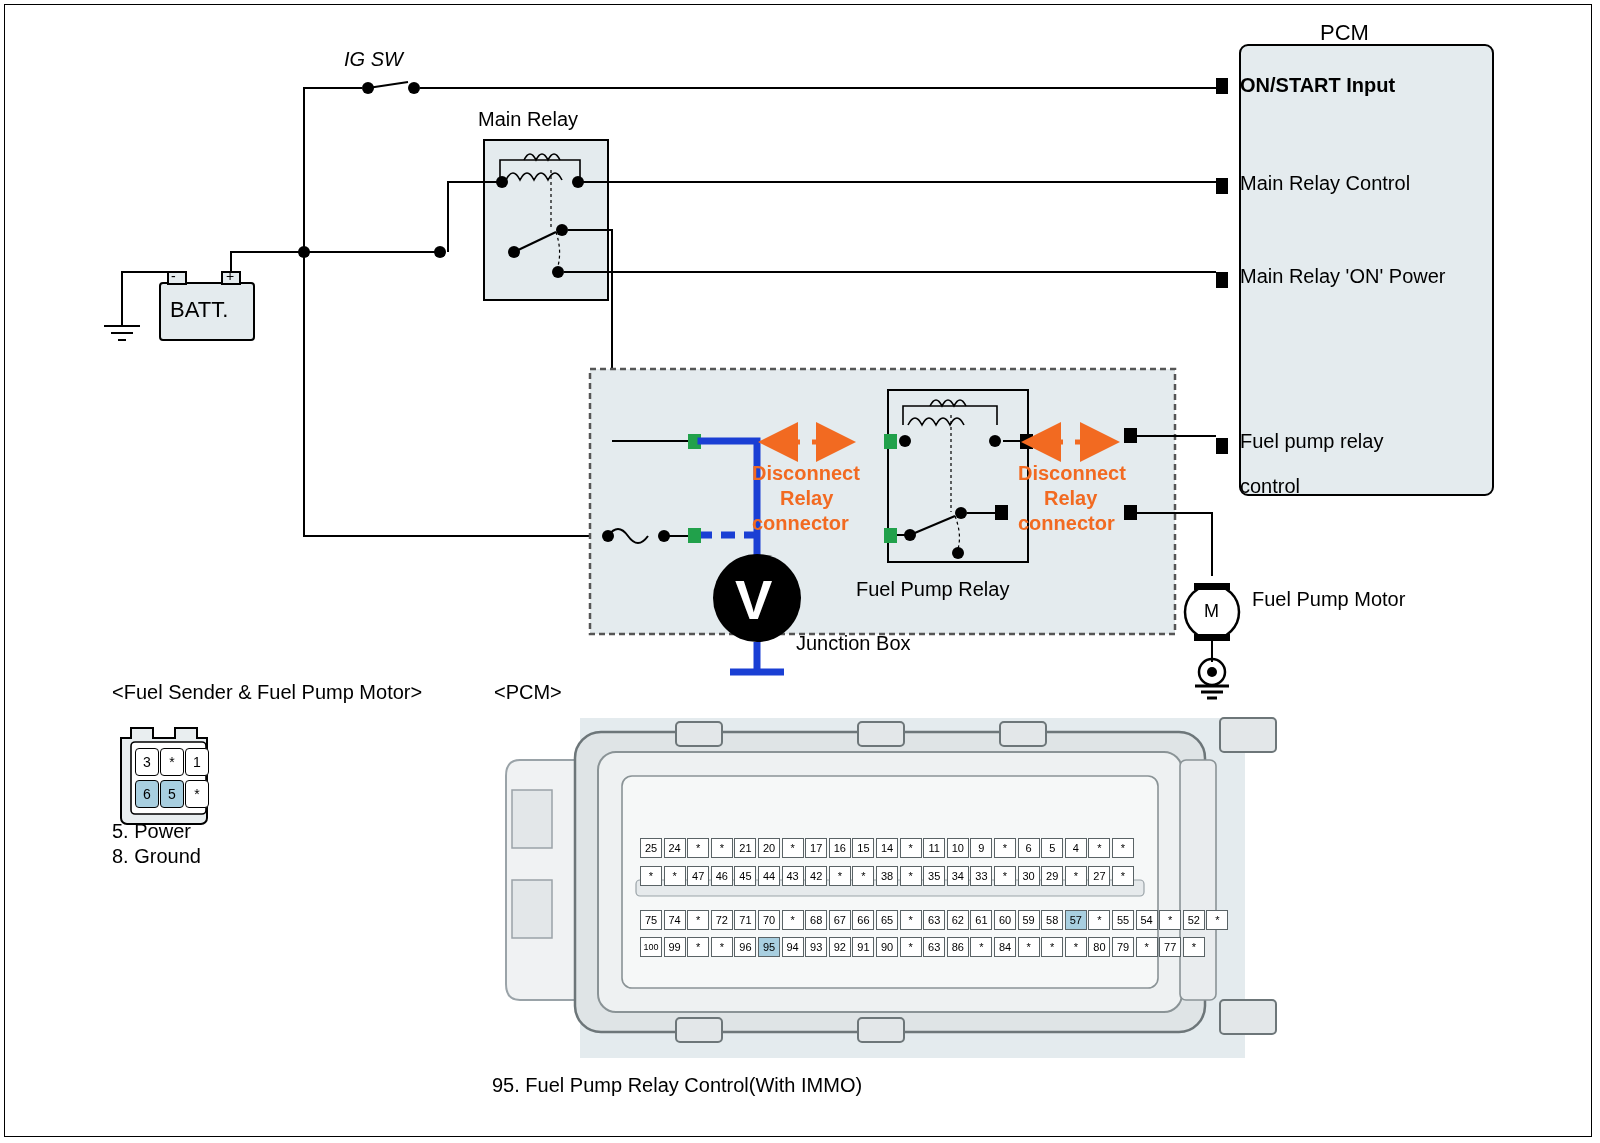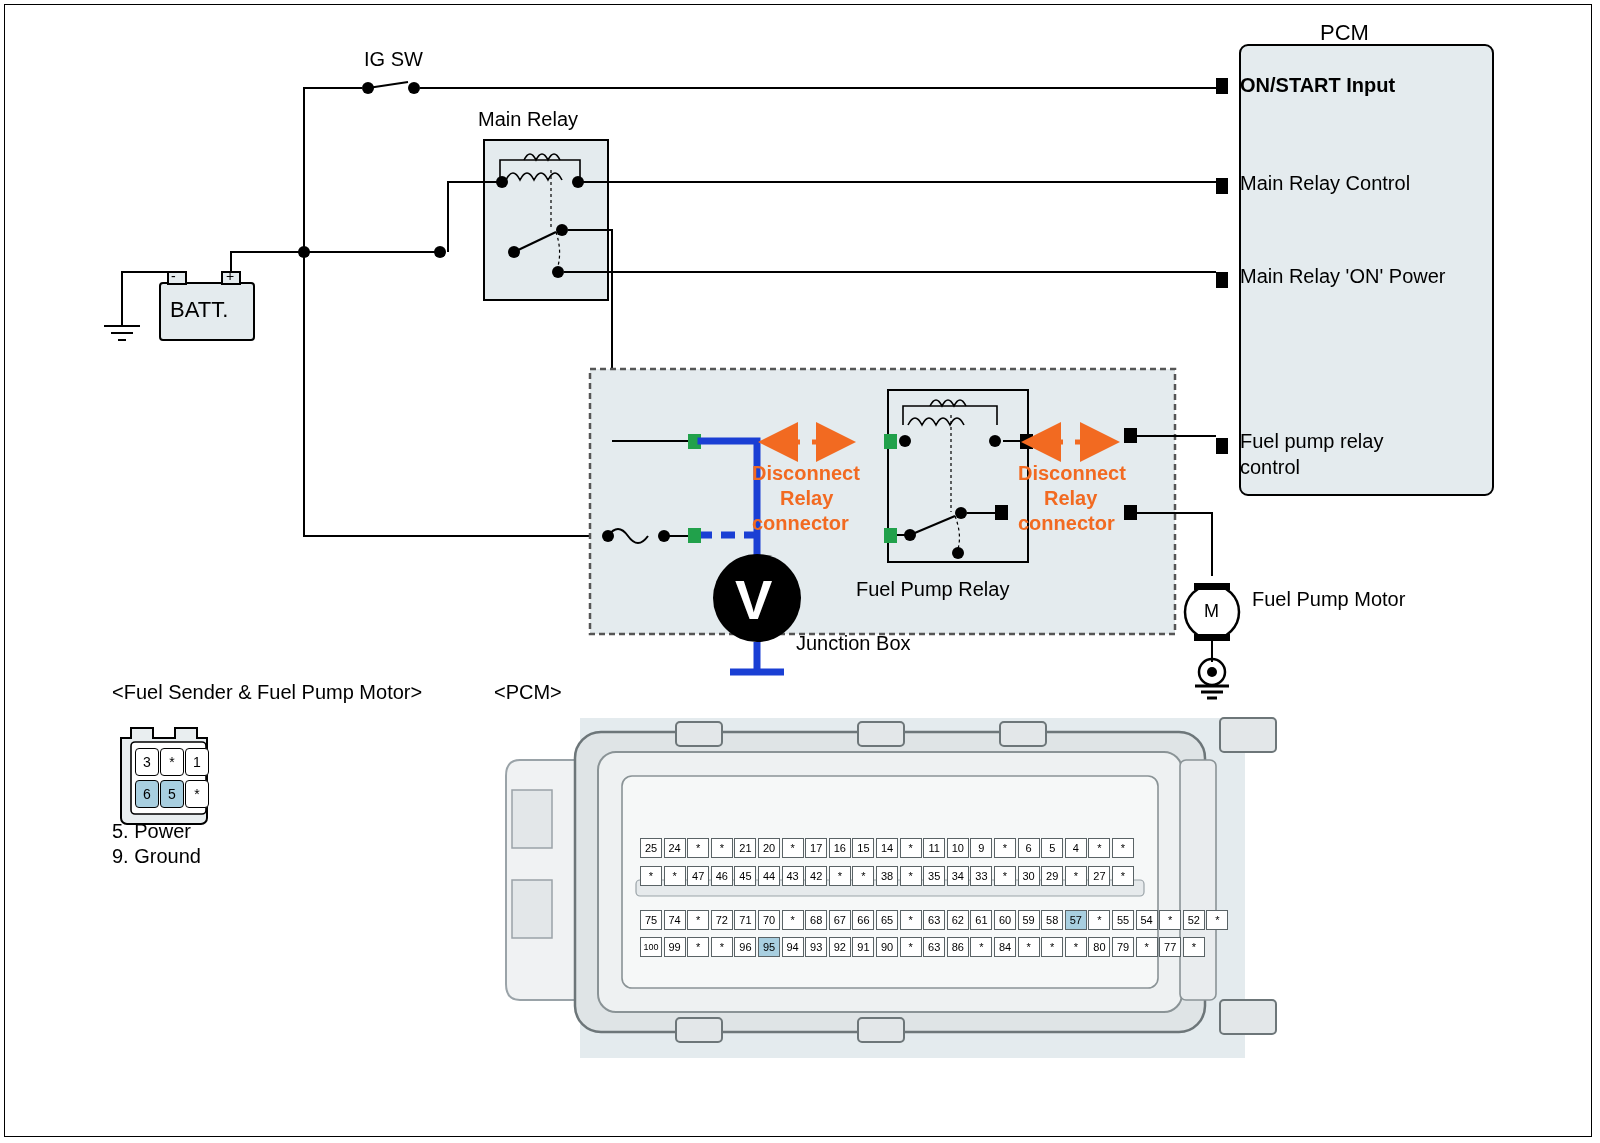--- a/index.html
+++ b/index.html
@@ -275,32 +275,32 @@
       <div style="position: absolute; left: 1017.6px; top: 937px; width: 22px; height: 20px; border: 1px solid rgb(90, 99, 102); box-sizing: border-box; background: rgb(255, 255, 255); font-family: &quot;Liberation Sans&quot;, sans-serif; font-size: 11px; line-height: 18px; text-align: center; color: rgb(0, 0, 0);">*</div>
       <div style="position: absolute; left: 1041.2px; top: 937px; width: 22px; height: 20px; border: 1px solid rgb(90, 99, 102); box-sizing: border-box; background: rgb(255, 255, 255); font-family: &quot;Liberation Sans&quot;, sans-serif; font-size: 11px; line-height: 18px; text-align: center; color: rgb(0, 0, 0);">*</div>
       <div style="position: absolute; left: 1064.8px; top: 937px; width: 22px; height: 20px; border: 1px solid rgb(90, 99, 102); box-sizing: border-box; background: rgb(255, 255, 255); font-family: &quot;Liberation Sans&quot;, sans-serif; font-size: 11px; line-height: 18px; text-align: center; color: rgb(0, 0, 0);">*</div>
       <div style="position: absolute; left: 1088.4px; top: 937px; width: 22px; height: 20px; border: 1px solid rgb(90, 99, 102); box-sizing: border-box; background: rgb(255, 255, 255); font-family: &quot;Liberation Sans&quot;, sans-serif; font-size: 11px; line-height: 18px; text-align: center; color: rgb(0, 0, 0);">80</div>
       <div style="position: absolute; left: 1112px; top: 937px; width: 22px; height: 20px; border: 1px solid rgb(90, 99, 102); box-sizing: border-box; background: rgb(255, 255, 255); font-family: &quot;Liberation Sans&quot;, sans-serif; font-size: 11px; line-height: 18px; text-align: center; color: rgb(0, 0, 0);">79</div>
       <div style="position: absolute; left: 1135.6px; top: 937px; width: 22px; height: 20px; border: 1px solid rgb(90, 99, 102); box-sizing: border-box; background: rgb(255, 255, 255); font-family: &quot;Liberation Sans&quot;, sans-serif; font-size: 11px; line-height: 18px; text-align: center; color: rgb(0, 0, 0);">*</div>
       <div style="position: absolute; left: 1159.2px; top: 937px; width: 22px; height: 20px; border: 1px solid rgb(90, 99, 102); box-sizing: border-box; background: rgb(255, 255, 255); font-family: &quot;Liberation Sans&quot;, sans-serif; font-size: 11px; line-height: 18px; text-align: center; color: rgb(0, 0, 0);">77</div>
       <div style="position: absolute; left: 1182.8px; top: 937px; width: 22px; height: 20px; border: 1px solid rgb(90, 99, 102); box-sizing: border-box; background: rgb(255, 255, 255); font-family: &quot;Liberation Sans&quot;, sans-serif; font-size: 11px; line-height: 18px; text-align: center; color: rgb(0, 0, 0);">*</div>
     </div>
 
-  <div class="lbl t20" style="left:364px; top:48px;">IG SW</div>
+  <div class="lbl t20" style="left:344px; top:48px;font-style:italic;">IG SW</div>
   <div class="lbl t20" style="left:478px; top:108px;">Main Relay</div>
   <div class="lbl t22" style="left:170px; top:297px;">BATT.</div>
   <div class="lbl" style="left:171px; top:268px; font-size:14px;">-</div>
   <div class="lbl" style="left:226px; top:268px; font-size:14px;">+</div>
 
   <div class="lbl t22" style="left:1320px; top:20px;">PCM</div>
   <div class="lbl t20" style="left:1240px; top:74px;font-weight:bold;">ON/START Input</div>
   <div class="lbl t20" style="left:1240px; top:172px;">Main Relay Control</div>
   <div class="lbl t20" style="left:1240px; top:265px;">Main Relay 'ON' Power</div>
   <div class="lbl t20" style="left:1240px; top:430px;">Fuel pump relay</div>
-  <div class="lbl t20" style="left:1240px; top:456px;">control</div>
+  <div class="lbl t20" style="left:1240px; top:475px;">control</div>
 
   <div class="lbl t20 orange" style="left:752px; top:462px;">Disconnect</div>
   <div class="lbl t20 orange" style="left:780px; top:487px;">Relay</div>
   <div class="lbl t20 orange" style="left:752px; top:512px;">connector</div>
 
   <div class="lbl t20 orange" style="left:1018px; top:462px;">Disconnect</div>
   <div class="lbl t20 orange" style="left:1044px; top:487px;">Relay</div>
   <div class="lbl t20 orange" style="left:1018px; top:512px;">connector</div>
 
   <div class="lbl" style="left:735px; top:567px; font-size:56px; font-weight:bold; color:#ffffff;">V</div>
@@ -315,15 +315,16 @@
   <div id="sender-pins">
       <div style="position: absolute; left: 135px; top: 748px; width: 24px; height: 28px; border: 1px solid rgb(0, 0, 0); border-radius: 4px; box-sizing: border-box; background: rgb(255, 255, 255); font-family: &quot;Liberation Sans&quot;, sans-serif; font-size: 14px; line-height: 26px; text-align: center; color: rgb(0, 0, 0);">3</div>
       <div style="position: absolute; left: 160px; top: 748px; width: 24px; height: 28px; border: 1px solid rgb(0, 0, 0); border-radius: 4px; box-sizing: border-box; background: rgb(255, 255, 255); font-family: &quot;Liberation Sans&quot;, sans-serif; font-size: 14px; line-height: 26px; text-align: center; color: rgb(0, 0, 0);">*</div>
       <div style="position: absolute; left: 185px; top: 748px; width: 24px; height: 28px; border: 1px solid rgb(0, 0, 0); border-radius: 4px; box-sizing: border-box; background: rgb(255, 255, 255); font-family: &quot;Liberation Sans&quot;, sans-serif; font-size: 14px; line-height: 26px; text-align: center; color: rgb(0, 0, 0);">1</div>
       <div style="position: absolute; left: 135px; top: 780px; width: 24px; height: 28px; border: 1px solid rgb(0, 0, 0); border-radius: 4px; box-sizing: border-box; background: rgb(168, 207, 224); font-family: &quot;Liberation Sans&quot;, sans-serif; font-size: 14px; line-height: 26px; text-align: center; color: rgb(0, 0, 0);">6</div>
       <div style="position: absolute; left: 160px; top: 780px; width: 24px; height: 28px; border: 1px solid rgb(0, 0, 0); border-radius: 4px; box-sizing: border-box; background: rgb(168, 207, 224); font-family: &quot;Liberation Sans&quot;, sans-serif; font-size: 14px; line-height: 26px; text-align: center; color: rgb(0, 0, 0);">5</div>
       <div style="position: absolute; left: 185px; top: 780px; width: 24px; height: 28px; border: 1px solid rgb(0, 0, 0); border-radius: 4px; box-sizing: border-box; background: rgb(255, 255, 255); font-family: &quot;Liberation Sans&quot;, sans-serif; font-size: 14px; line-height: 26px; text-align: center; color: rgb(0, 0, 0);">*</div>
     </div>
 
   <div class="lbl t20" style="left:112px; top:820px;text-align:center;">5. Power</div>
-  <div class="lbl t20" style="left:112px; top:845px;">9. Ground</div>
-
+  <div class="lbl t20" style="left:112px; top:845px;">8. Ground</div>
+
+  <div class="lbl t20" style="left:492px; top:1074px;">95. Fuel Pump Relay Control(With IMMO)</div>
 </div>
 
 </body></html>

